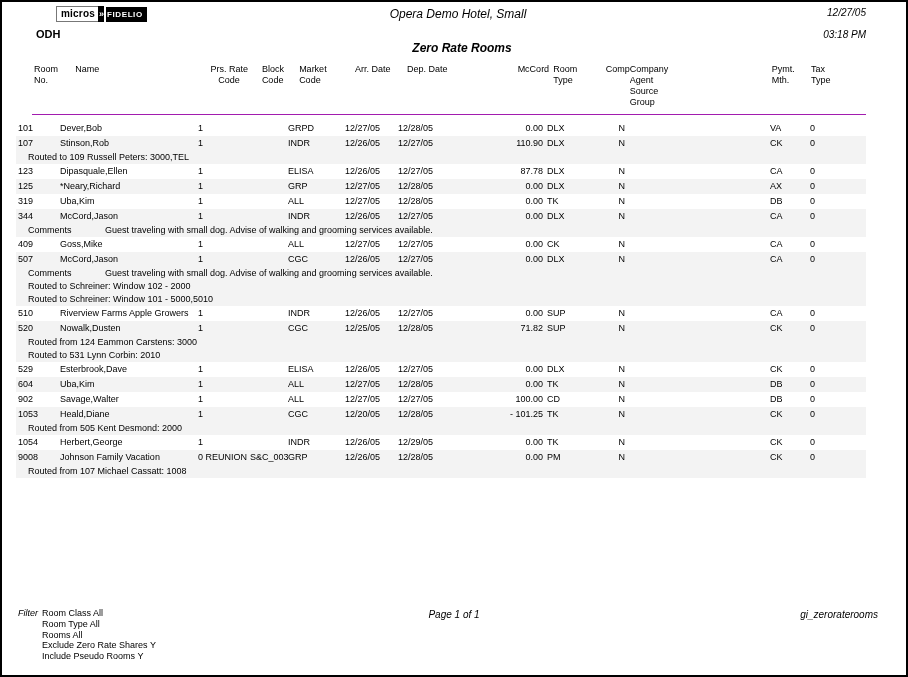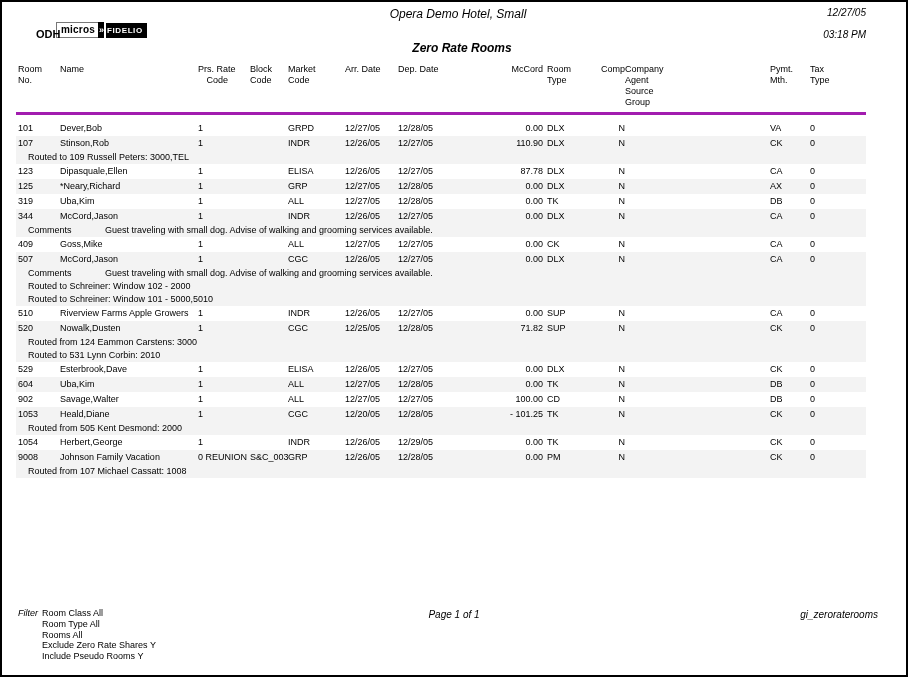--- a/index.html
+++ b/index.html
@@ -7,41 +7,41 @@
     position:relative;
     width:908px; height:677px;
     box-sizing:border-box;
     border:2px solid #000;
     background:#fff;
     font-family:"Liberation Sans", sans-serif;
     font-size:9px; color:#000;
     overflow:hidden;
   }
   
-  .brand { position:absolute; left:16px; top:20px; display:flex; align-items:center;padding-left:38px; }
+  .brand { position:absolute; left:16px; top:4px; display:flex; align-items:center;padding-left:38px; }
   .brand .micros {
     border:1px solid #777; background:#fff; color:#000;
     font-weight:bold; font-size:10px; padding:1px 4px 2px 4px; letter-spacing:0.2px;
   }
   .brand .chev { position:relative; left:-2px; z-index:2; color:#fff; font-weight:bold; font-size:9px;
     background:#000; padding:3px 0 3px 1px; }
   .brand .fidelio {
     background:#000; color:#fff; font-weight:bold; font-size:8px;
     padding:3px 4px 3px 1px; letter-spacing:0.6px;
   }
   .prop-code { position:absolute; left:34px; top:26px; font-weight:bold; font-size:11px; }
   .hotel-name { position:absolute; left:0; right:0; top:5px; text-align:center; font-style:italic; font-size:12px;padding-left:8px; }
   .report-title { position:absolute; left:16px; right:0; top:39px; text-align:center; font-style:italic; font-weight:bold; font-size:12px; }
   .run-date { position:absolute; right:40px; top:5px; font-style:italic; font-size:10px; }
   .run-time { position:absolute; right:40px; top:27px; font-style:italic; font-size:10px; }
 
   
   .table { position:absolute; left:14px; top:62px; width:850px; }
   .table-head { display:flex; align-items:flex-start; height:51px; box-sizing:border-box;
-    border-bottom:3px solid #a21caf; }
+    border-bottom:1px solid #a21caf;margin-left:16px; }
   .table-head .c { white-space:pre; line-height:11px; }
   .table-body { margin-top:6px; }
   .row { display:flex; height:15px; line-height:15px; }
   .row.sub { display:flex; height:13px; line-height:13px; padding-left:12px; box-sizing:border-box; }
   .row.shaded { background:#f3f3f3; }
   .c { box-sizing:border-box; overflow:hidden; white-space:nowrap; }
   .c-room    { width:44px;  padding-left:2px; }
   .c-name    { width:138px; }
   .c-prs     { width:52px;  }
   .c-block   { width:38px;  }

